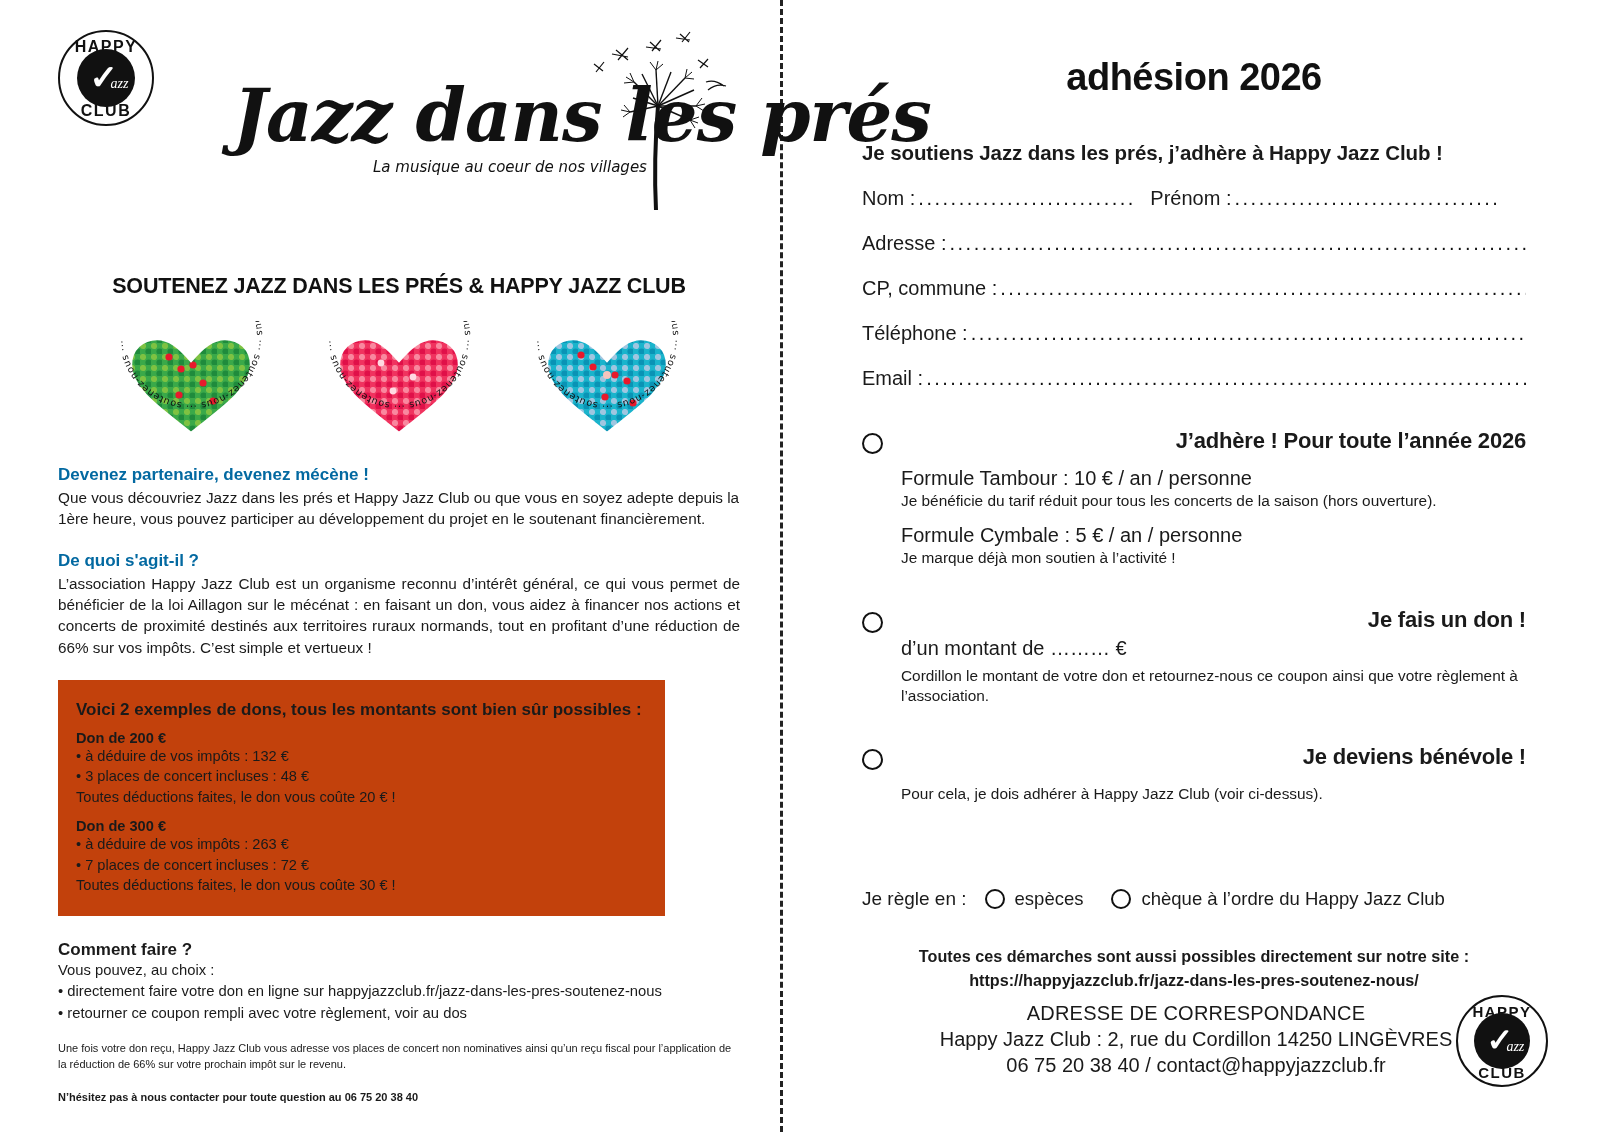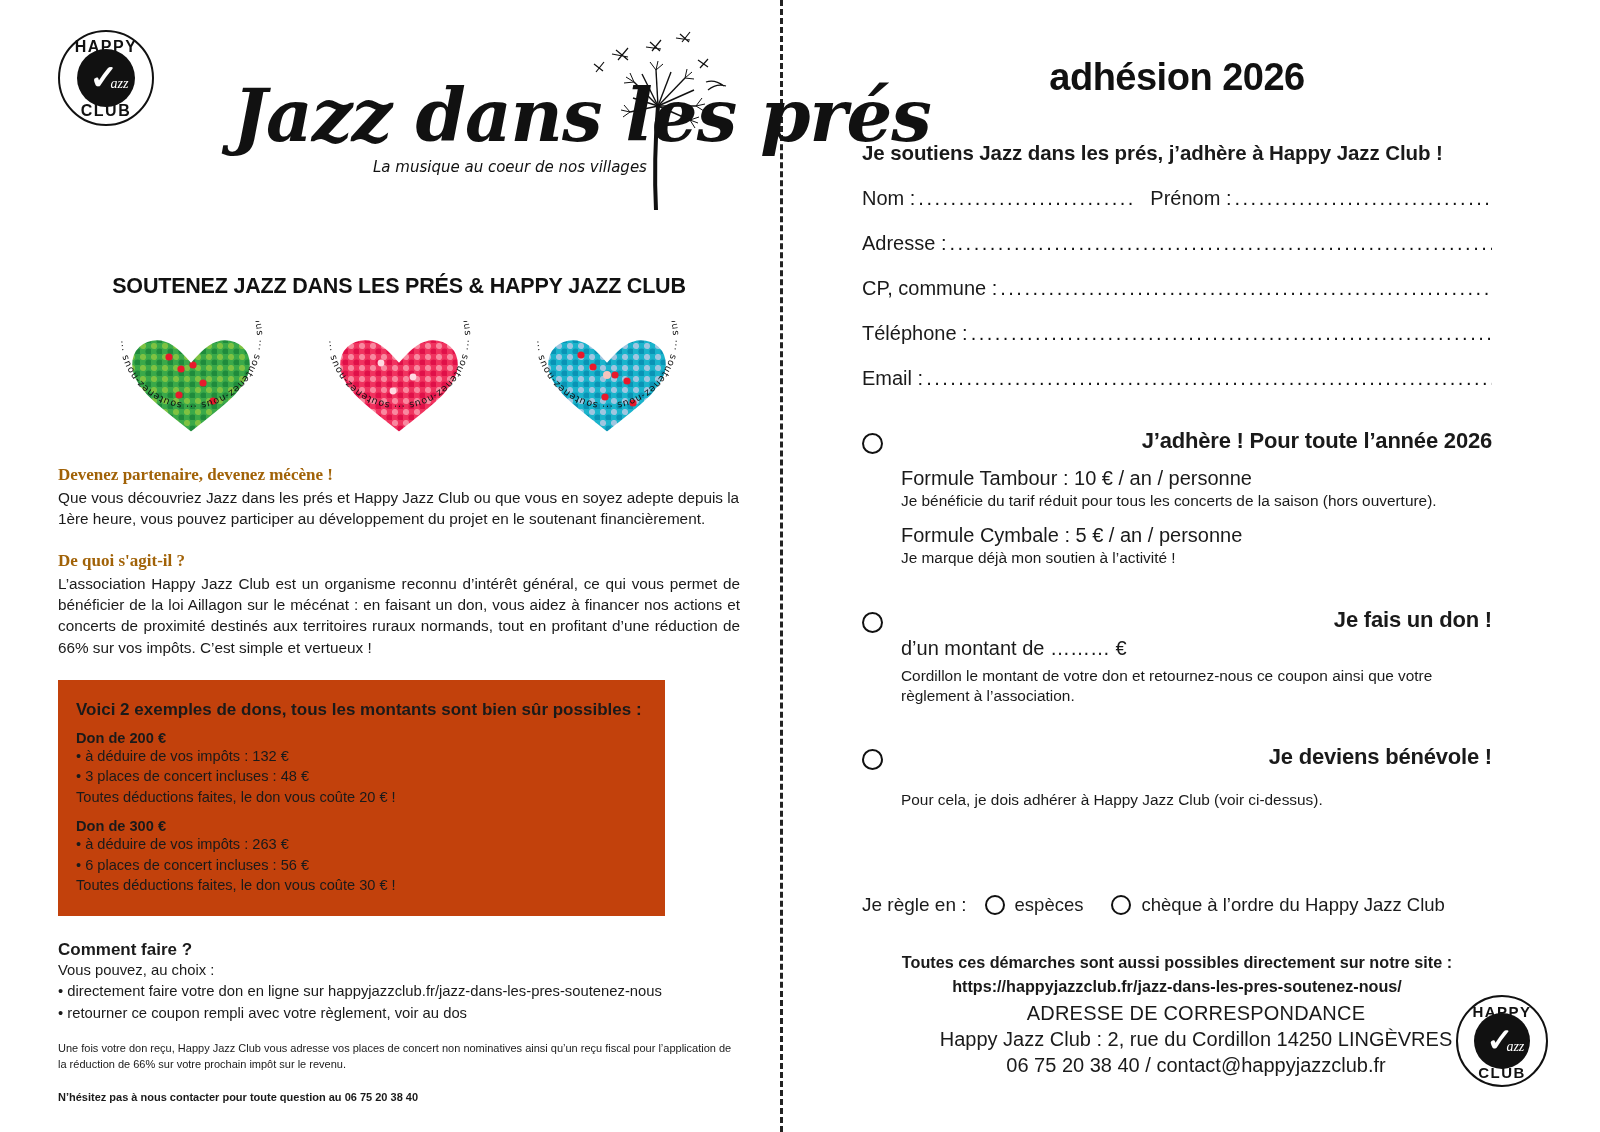--- a/index.html
+++ b/index.html
@@ -129,23 +129,22 @@
   }
   .heart-cell {
     position: relative;
     width: 168px; height: 122px;
   }
   .heart-cell svg { display: block; }
 
   .sec-h {
     font-size: 17px;
     font-weight: bold;
-    color: #a16207;
+    color: #0369a1;
     margin-top: 22px;
-    font-family: Liberation Serif, serif;
   }
   .sec-p {
     font-size: 15.3px;
     line-height: 1.38;
     color: #1a1a1a;
     margin-top: 2px;
     text-align: justify;
   }
   .sec-p.nojust { text-align: left; }
 
@@ -173,21 +172,21 @@
   .how-h { font-size: 17px; font-weight: bold; margin-top: 24px; }
   .how-l { font-size: 14.8px; line-height: 1.45; }
   .blk { margin-top: 17px; font-size: 11px; line-height: 1.45; }
   .blk b, .bold { font-weight: bold; }
 
   
   .right {
     position: absolute;
     left: 800px; top: 0;
     width: 800px; height: 1132px;
-    padding: 40px 108px 10px 62px;
+    padding: 40px 74px 10px 62px;
   }
   .adh-title {
     text-align: center;
     font-size: 38px;
     font-weight: bold;
     letter-spacing: -0.5px;
     color: #111;
     margin-top: 16px;
   }
   .adh-sub {
@@ -434,21 +433,21 @@
     <div class="sec-p">L’association Happy Jazz Club est un organisme reconnu d’intérêt général, ce qui vous permet de bénéficier de la loi Aillagon sur le mécénat : en faisant un don, vous aidez à financer nos actions et concerts de proximité destinés aux territoires ruraux normands, tout en profitant d’une réduction de 66% sur vos impôts. C’est simple et vertueux !</div>
 
     <div class="graybox">
       <div class="gb-title">Voici 2 exemples de dons, tous les montants sont bien sûr possibles :</div>
       <div class="gb-sub">Don de 200 €</div>
       <div class="gb-line">• à déduire de vos impôts : 132 €</div>
       <div class="gb-line">• 3 places de concert incluses : 48 €</div>
       <div class="gb-line">Toutes déductions faites, le don vous coûte 20 € !</div>
       <div class="gb-sub">Don de 300 €</div>
       <div class="gb-line">• à déduire de vos impôts : 263 €</div>
-      <div class="gb-line">• 6 places de concert incluses : 56 €</div>
+      <div class="gb-line">• 7 places de concert incluses : 72 €</div>
       <div class="gb-line">Toutes déductions faites, le don vous coûte 30 € !</div>
     </div>
 
     <div class="how-h">Comment faire ?</div>
     <div class="how-l">Vous pouvez, au choix :</div>
     <div class="how-l">• directement faire votre don en ligne sur happyjazzclub.fr/jazz-dans-les-pres-soutenez-nous</div>
     <div class="how-l">• retourner ce coupon rempli avec votre règlement, voir au dos</div>
 
     <div class="blk">Une fois votre don reçu, Happy Jazz Club vous adresse vos places de concert non nominatives ainsi qu’un reçu fiscal pour l’application de la réduction de 66% sur votre prochain impôt sur le revenu.</div>
 
@@ -507,21 +506,21 @@
         <div class="opt-h">Je fais un don !</div>
         <div class="opt-line" style="margin-top:4px">d’un montant de ……… €</div>
         <div class="opt-small" style="margin-top:6px">Cordillon le montant de votre don et retournez-nous ce coupon ainsi que votre règlement à l’association.</div>
       </div>
     </div>
 
     <div class="opt">
       <div class="radio"></div>
       <div class="opt-body">
         <div class="opt-h">Je deviens bénévole !</div>
-        <div class="opt-small" style="margin-top:20px">Pour cela, je dois adhérer à Happy Jazz Club (voir ci-dessus).</div>
+        <div class="opt-small" style="margin-top:14px">Pour cela, je dois adhérer à Happy Jazz Club (voir ci-dessus).</div>
       </div>
     </div>
 
     <div class="pay-row">
       <span class="pay-label">Je règle en :</span>
       <span class="pay-opt">
         <span class="radio sm"></span>
         <span>espèces</span>
       </span>
       <span class="pay-opt">

